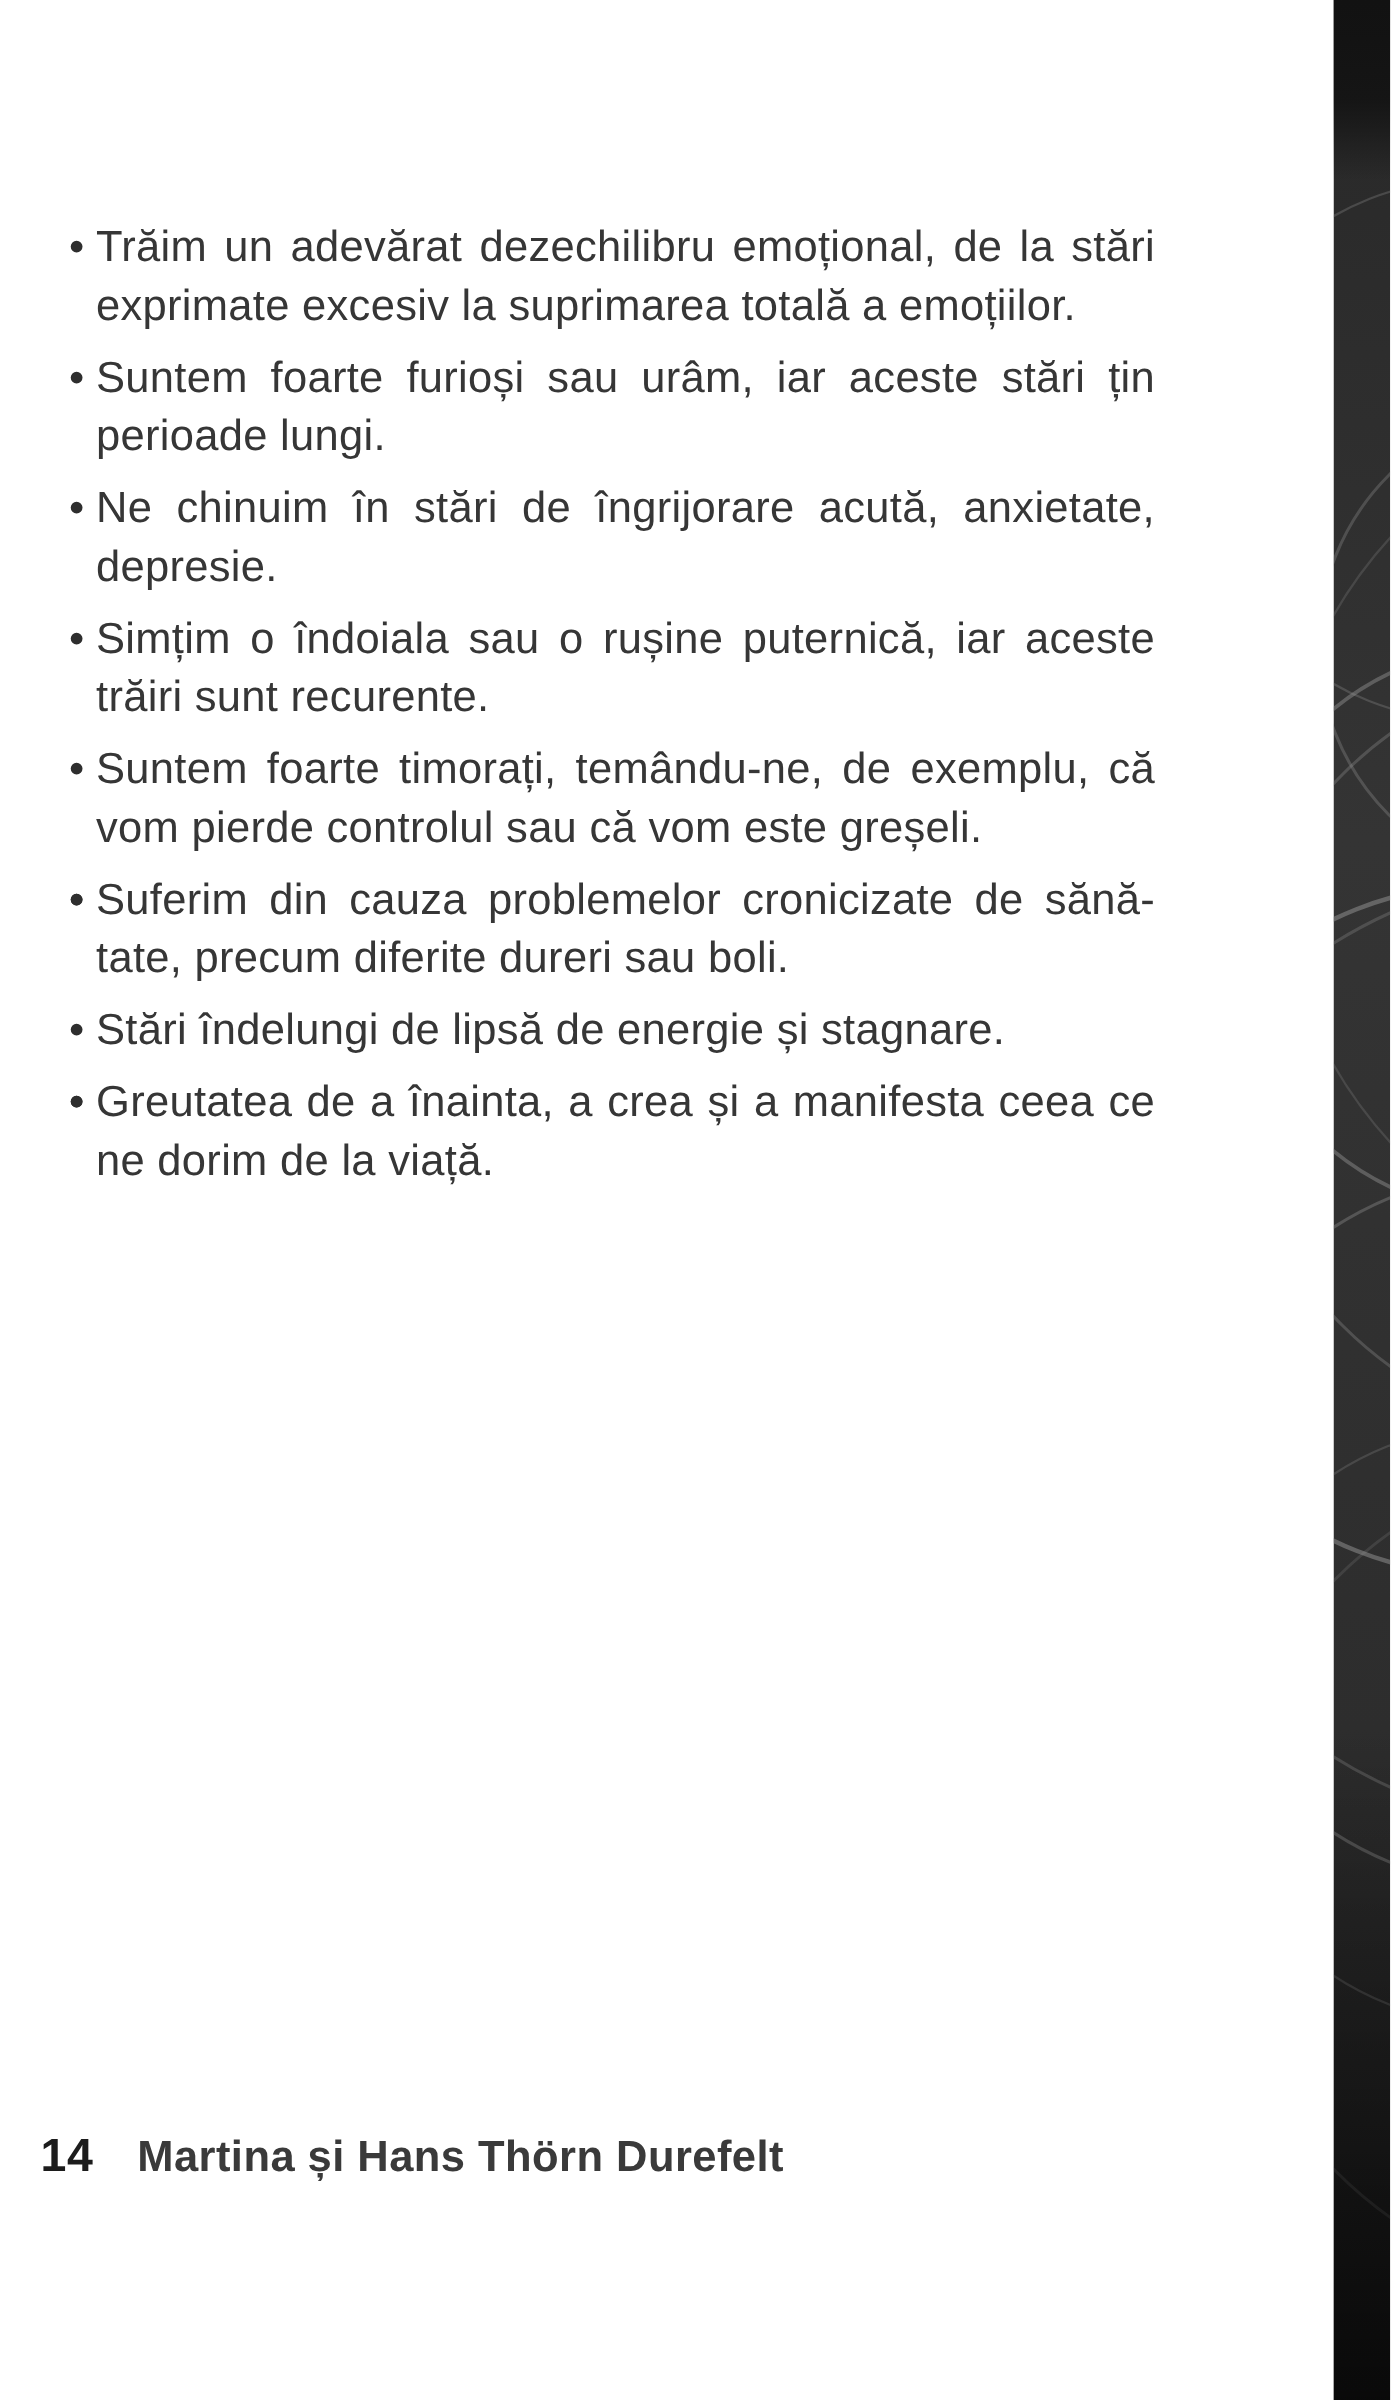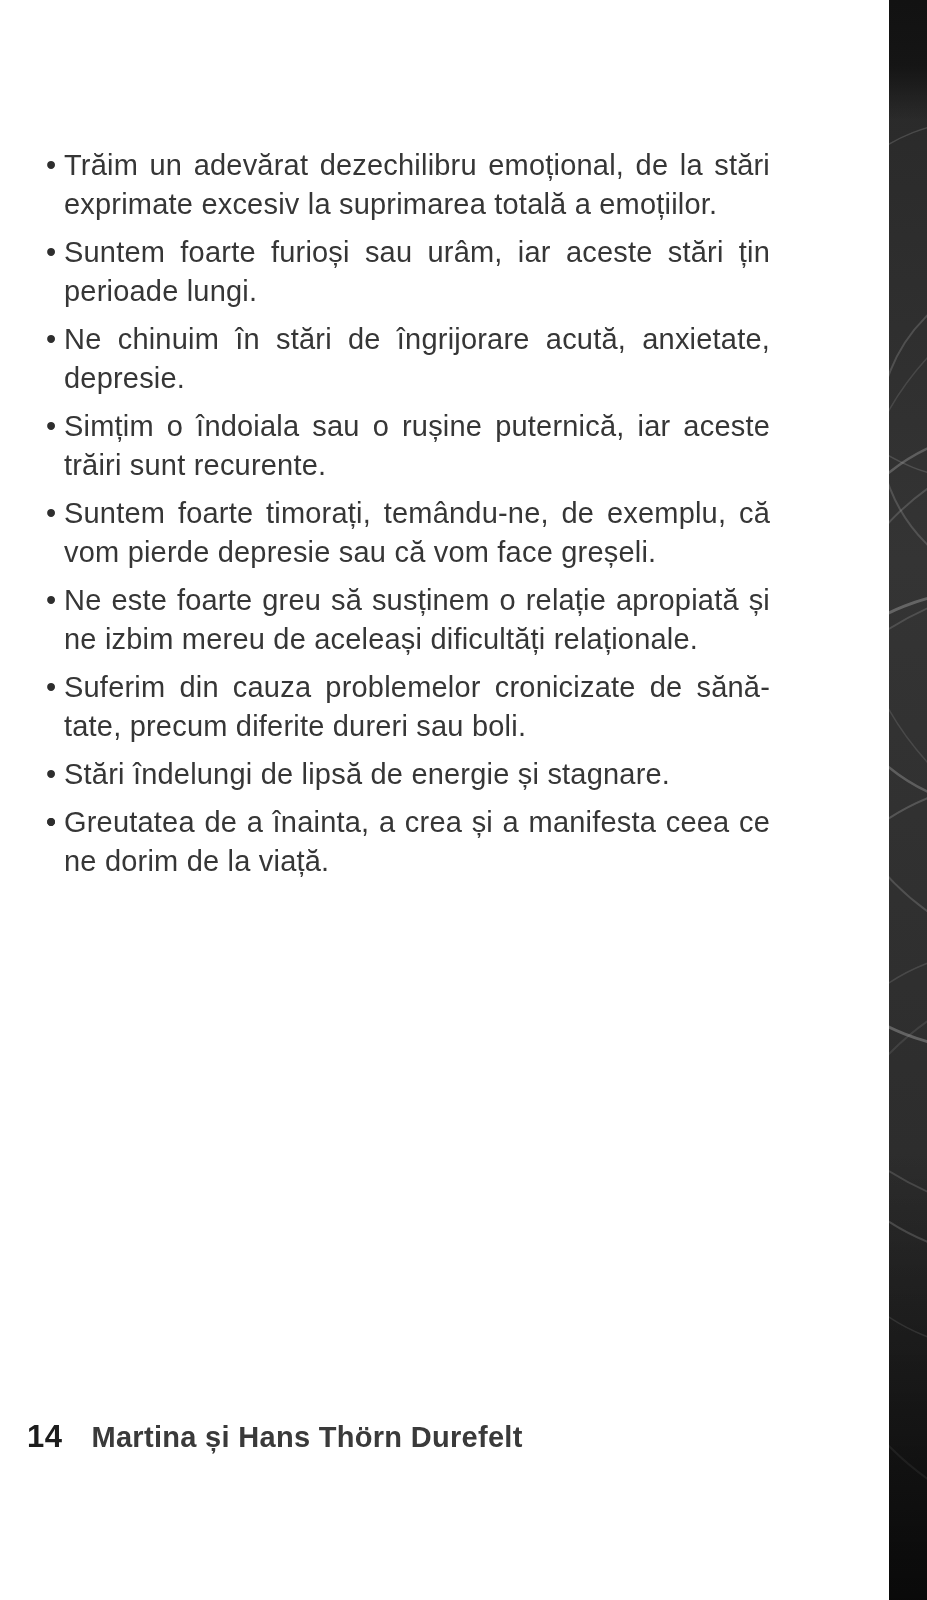--- a/index.html
+++ b/index.html
@@ -71,22 +71,22 @@
 </head>
 <body>
 
 <div class="page">
 
   <ul class="bullets">
     <li><span class="bullet-glyph">•</span><span>Trăim un adevărat dezechilibru emoțional, de la stări exprimate excesiv la suprimarea totală a emoțiilor.</span></li>
     <li><span class="bullet-glyph">•</span><span>Suntem foarte furioși sau urâm, iar aceste stări țin perioade lungi.</span></li>
     <li><span class="bullet-glyph">•</span><span>Ne chinuim în stări de îngrijorare acută, anxietate, depresie.</span></li>
     <li><span class="bullet-glyph">•</span><span>Simțim o îndoiala sau o rușine puternică, iar aceste trăiri sunt recurente.</span></li>
-    <li><span class="bullet-glyph">•</span><span>Suntem foarte timorați, temându-ne, de exemplu, că vom pierde depresie sau că vom face greșeli.</span></li>
-    <li><span class="bullet-glyph">•</span><span>Ne este foarte greu să susținem o relație apropiată și ne izbim mereu de aceleași dificultăți relaționale.</span></li>
+    <li><span class="bullet-glyph">•</span><span>Suntem foarte timorați, temându-ne, de exemplu, că vom pierde controlul sau că vom este greșeli.</span></li>
+    <li><span class="bullet-glyph">•</span></li>
     <li><span class="bullet-glyph">•</span><span>Suferim din cauza problemelor cronicizate de sănă-tate, precum diferite dureri sau boli.</span></li>
     <li><span class="bullet-glyph">•</span><span>Stări îndelungi de lipsă de energie și stagnare.</span></li>
     <li><span class="bullet-glyph">•</span></li>
     <li><span class="bullet-glyph">•</span><span>Greutatea de a înainta, a crea și a manifesta ceea ce ne dorim de la viață.</span></li>
   </ul>
 
   <div class="footer">
     <span class="pagenum">14</span>
     <span class="author">Martina și Hans Thörn Durefelt</span>
   </div>

